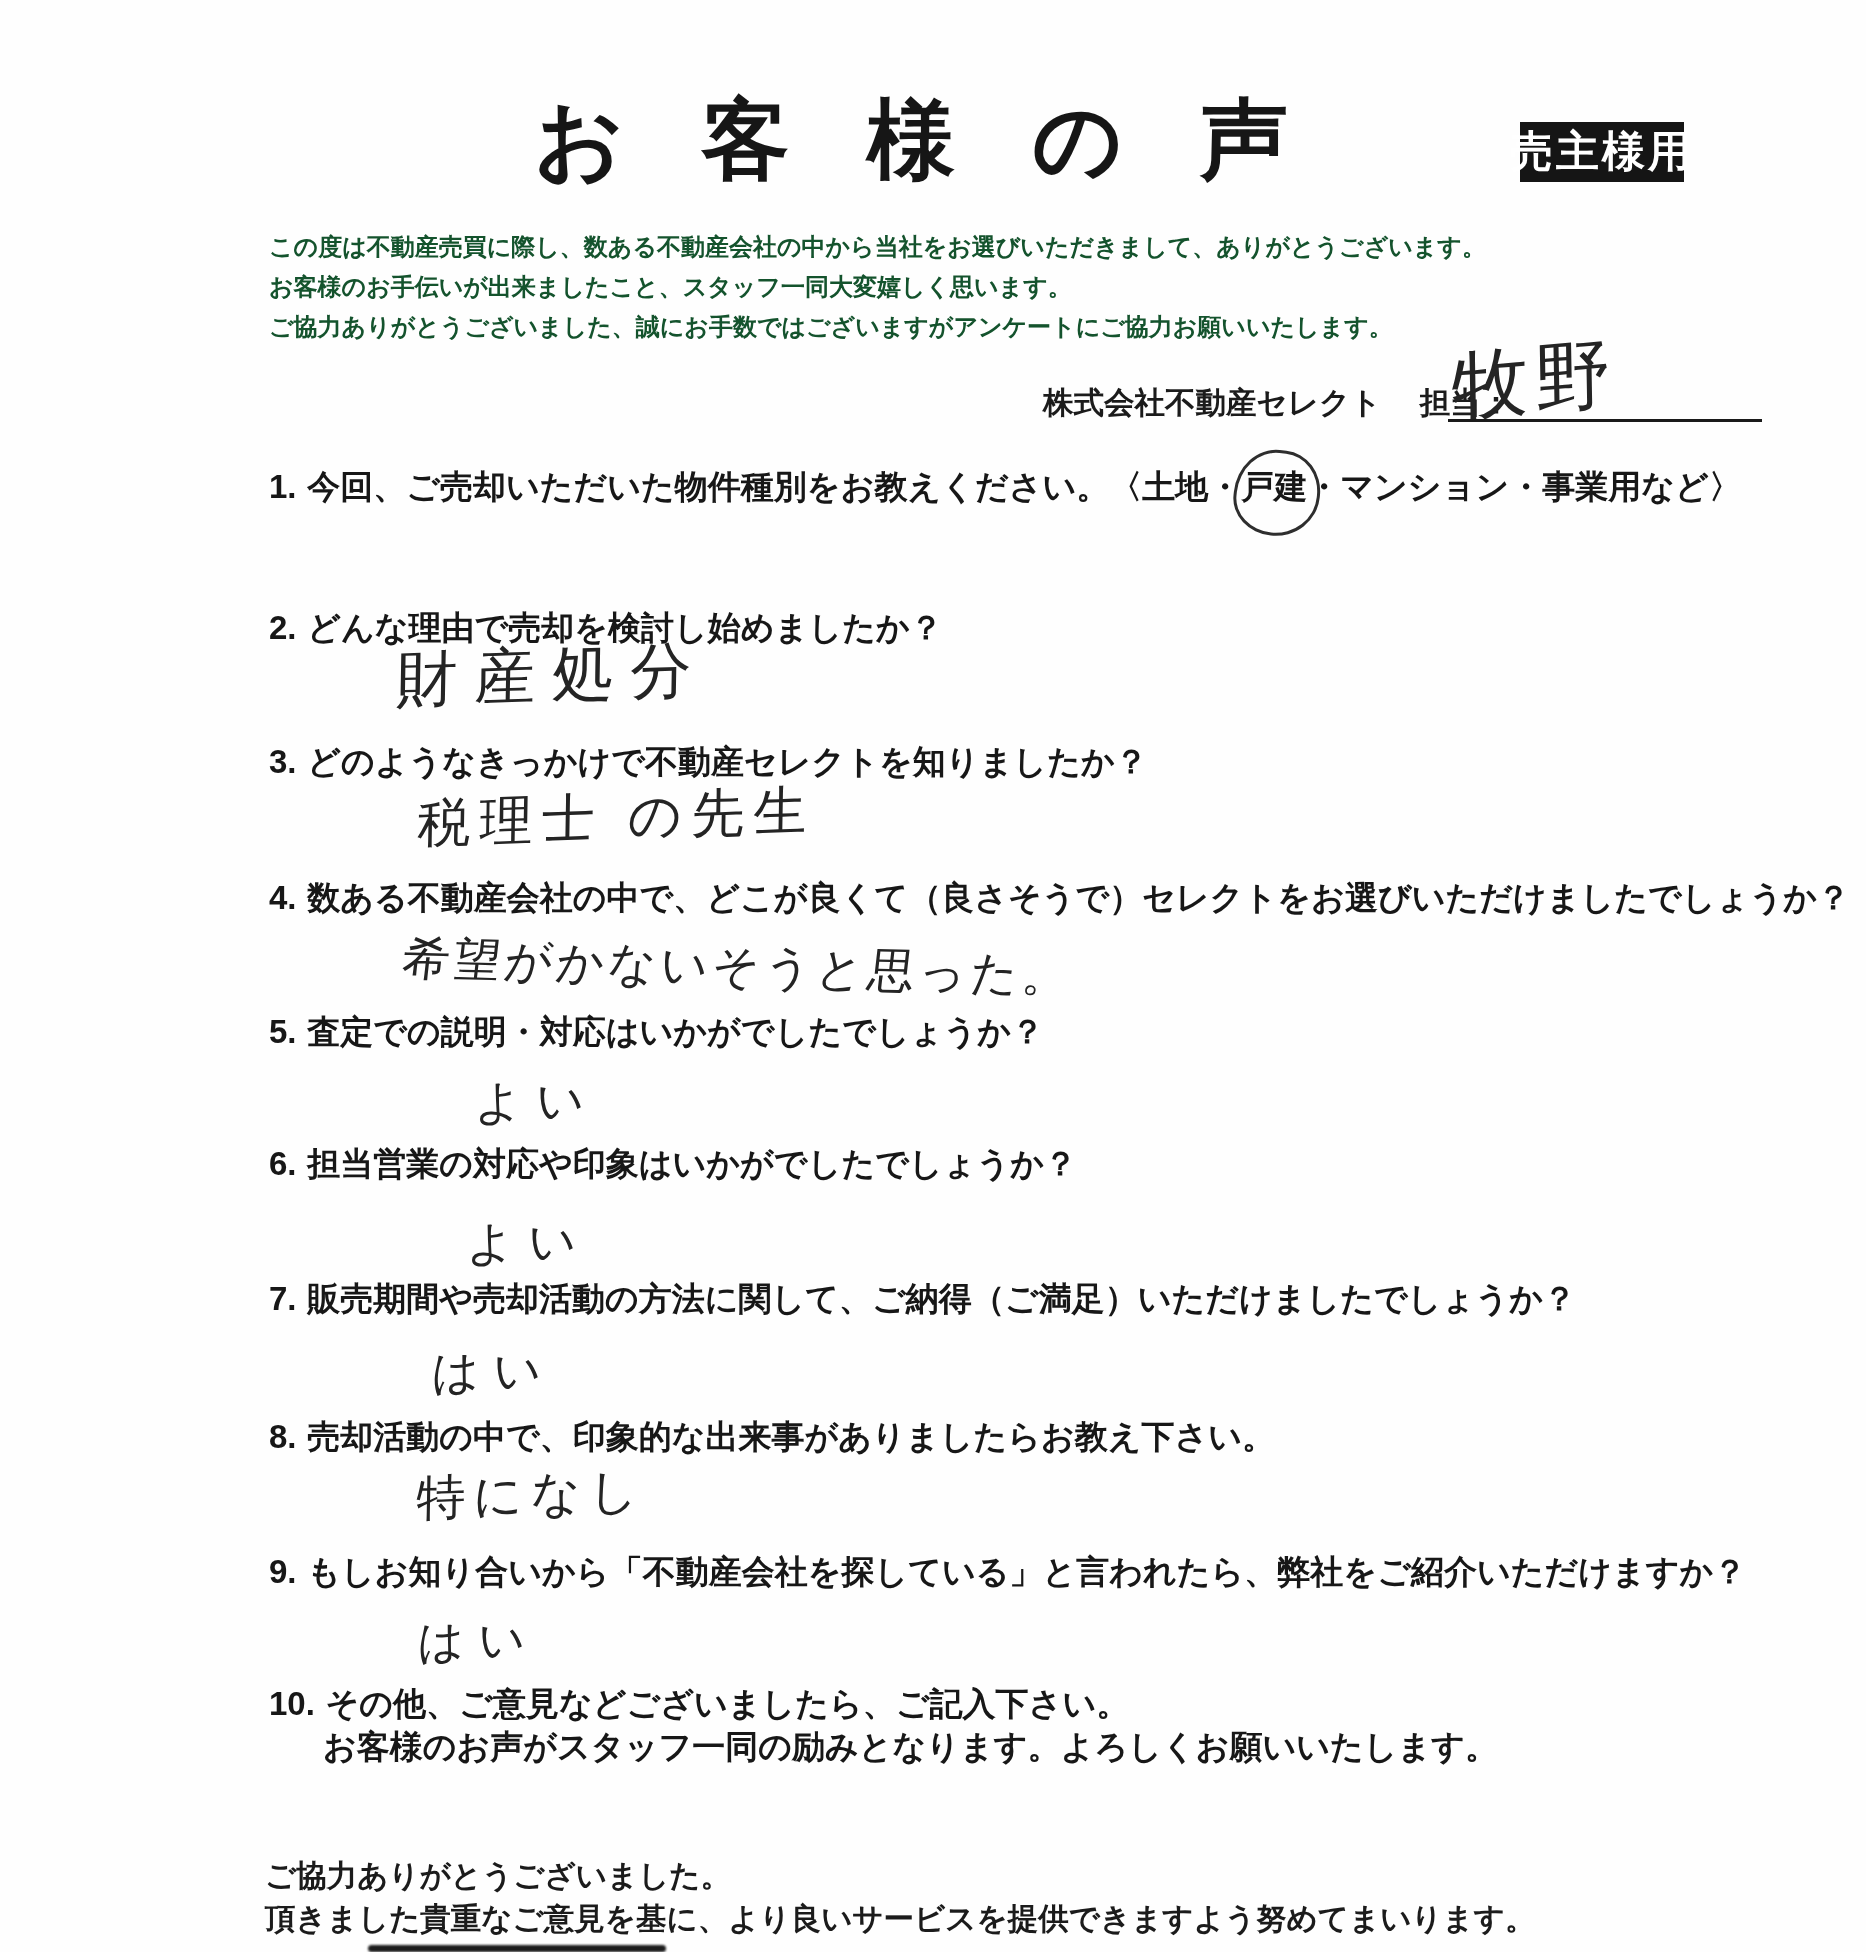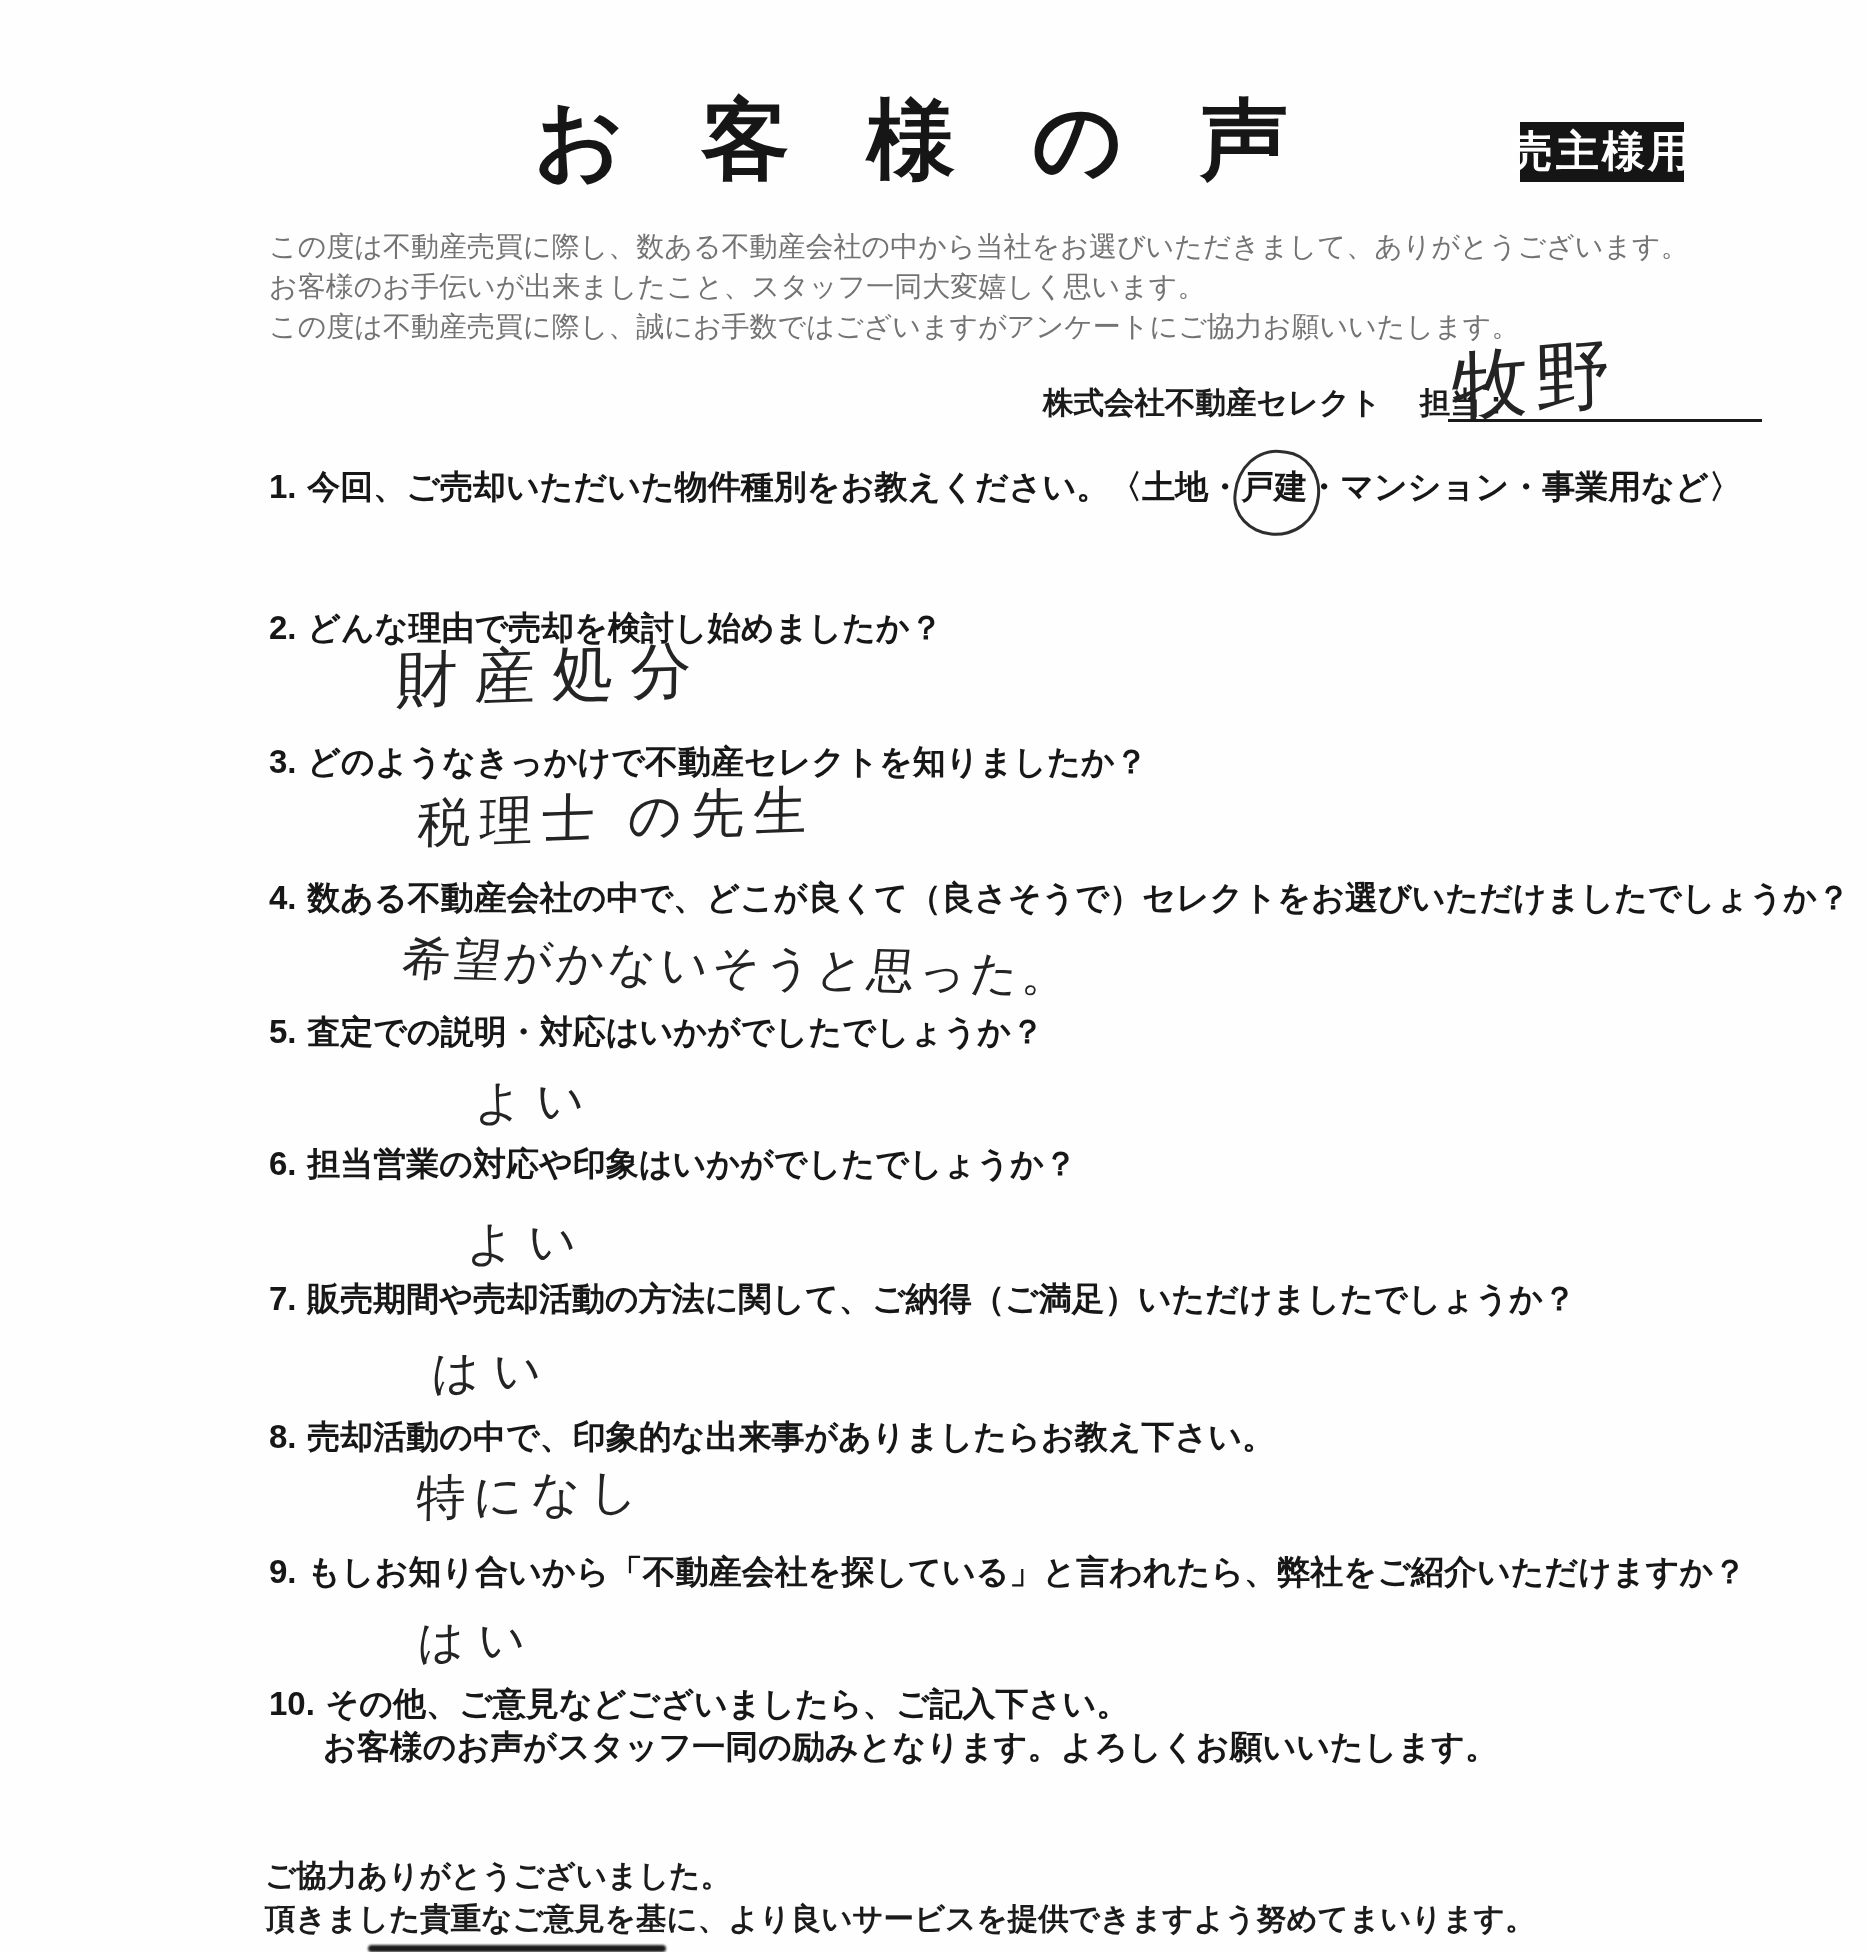--- a/index.html
+++ b/index.html
@@ -15,21 +15,21 @@
   .title{
     font-size:88px;font-weight:bold;letter-spacing:0.88em;
     color:#161616;line-height:1;
   }
   .badge{
     display:flex;align-items:center;justify-content:center;
     background:#151515;color:#ffffff;
     font-size:43px;font-weight:bold;letter-spacing:3.1px;
     width:164px;height:60px;
   }
-  .intro{font-size:28px;font-weight:400;line-height:40px;color:#737373;}
+  .intro{font-size:24px;font-weight:700;line-height:40px;color:#14532d;}
   .company{font-size:30.5px;font-weight:600;color:#1b1b1b;}
   .underline{border-bottom:3.8px solid #1a1a1a;height:0;}
   .q{display:flex;font-size:33px;font-weight:600;color:#171717;line-height:1.2;}
   .q .num{margin-right:10.7px;flex:none;}
   .sub{font-size:33px;font-weight:700;color:#171717;}
   .circled{position:relative;display:inline-block;}
   .ring{
     position:absolute;left:-7.6px;right:-12.2px;top:-17px;bottom:-29px;
     border:3.1px solid #2e2e2e;
     border-radius:50% 46% 54% 50% / 56% 50% 52% 44%;
@@ -51,21 +51,21 @@
 
 <div class="page">
 
   <div class="abs title" style="left:534px;top:96px;">お客様の声</div>
 
   <div class="abs badge" style="left:1520px;top:122px;">売主様用</div>
 
   <div class="abs intro" style="left:269px;top:227px;">
     <div>この度は不動産売買に際し、数ある不動産会社の中から当社をお選びいただきまして、ありがとうございます。</div>
     <div>お客様のお手伝いが出来ましたこと、スタッフ一同大変嬉しく思います。</div>
-    <div>この度は不動産売買に際し、誠にお手数ではございますがアンケートにご協力お願いいたします。</div>
+    <div>ご協力ありがとうございました、誠にお手数ではございますがアンケートにご協力お願いいたします。</div>
   </div>
 
   <div class="abs company" style="left:1043px;top:383px;">
     <span>株式会社不動産セレクト</span>
     <span style="display:inline-block;width:21.4px;"></span>
     <span>担当：</span>
   </div>
   <div class="abs hw" style="left:1451px;top:345px;font-size:76px;letter-spacing:7.6px;transform:rotate(-5deg) skewX(-4deg);">牧野</div>
   <div class="abs underline" style="left:1448px;top:419px;width:314px;"></div>
 

